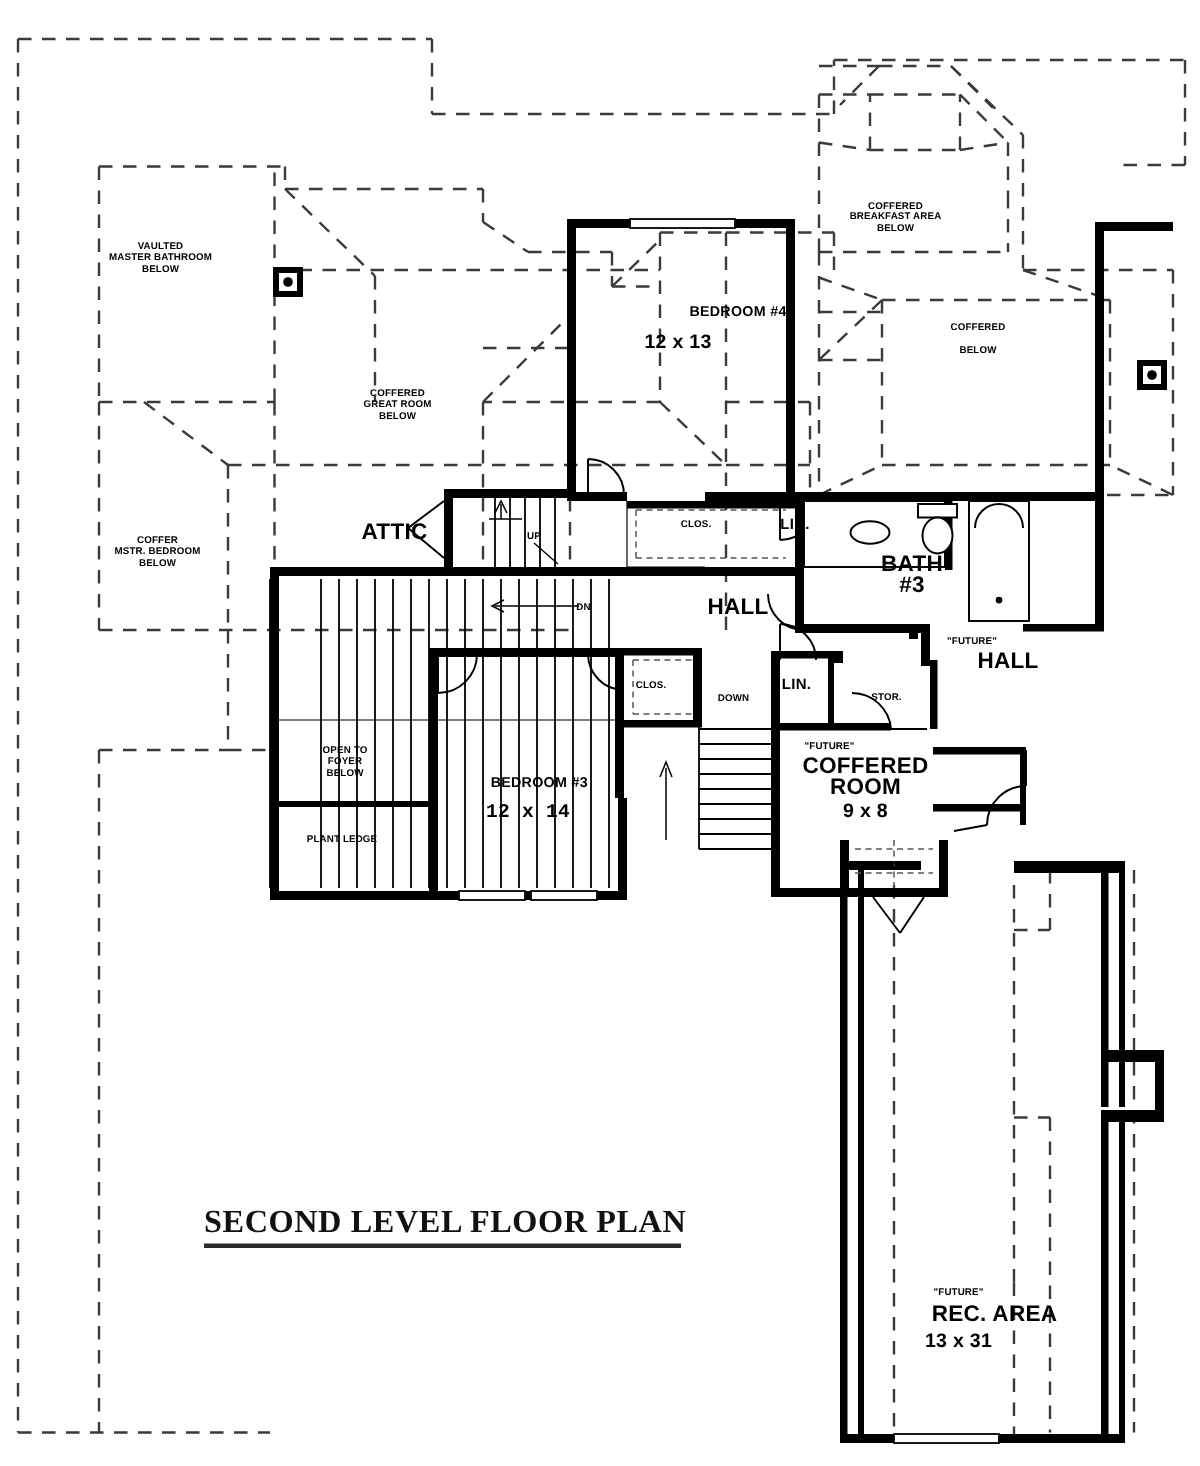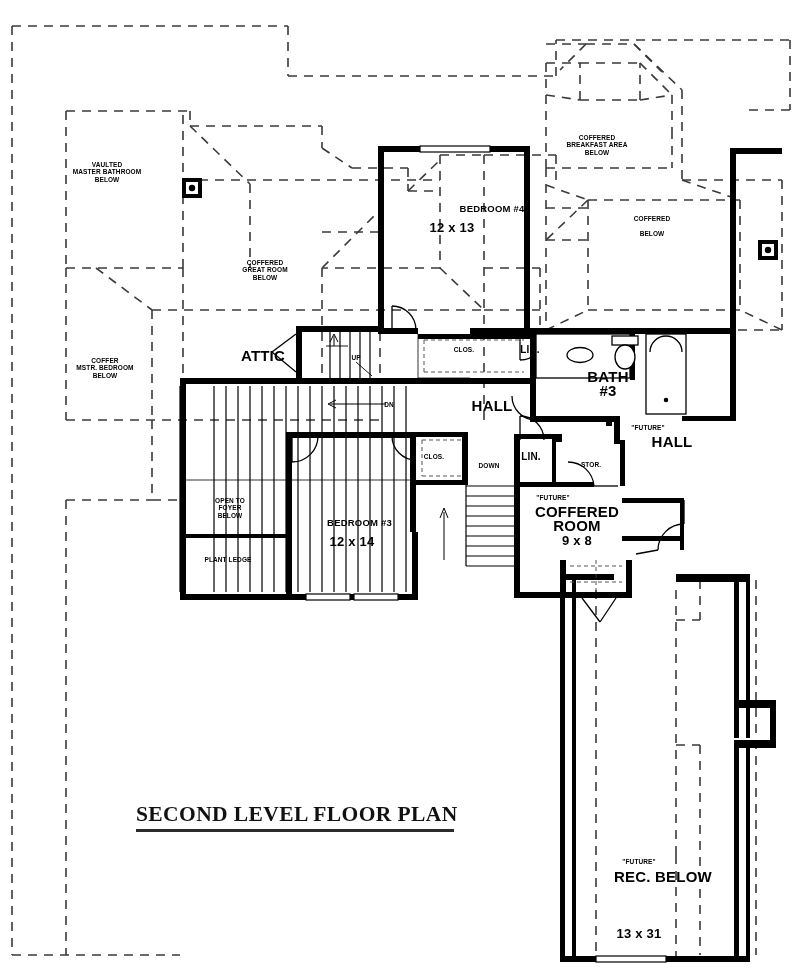--- a/index.html
+++ b/index.html
@@ -386,33 +386,33 @@
     <g stroke="#000000" stroke-width="0.8">
       <line x1="418" y1="334" x2="418" y2="378"></line>
       <line x1="418" y1="378" x2="470" y2="378"></line>
     </g>
   </svg>
 
   <div class="lbl room" style="left:452px; top:209px;margin-left:40px;">BEDROOM #4</div>
   <div class="lbl dim" style="left:452px; top:228px;">12 x 13</div>
 
   <div class="lbl room" style="left:352px; top:523px;padding-left:15px;">BEDROOM #3</div>
-  <div class="lbl dim" style="left:352px; top:542px;">12 x 14</div>
+  <div class="lbl dim" style="left:352px; top:542px;font-family:Liberation Mono, monospace;">12 x 14</div>
 
   <div class="lbl med" style="left:584px; top:377px;">BATH</div>
   <div class="lbl med" style="left:584px; top:391px;">#3</div>
 
   <div class="lbl tiny" style="left:553px; top:498px;">"FUTURE"</div>
   <div class="lbl med" style="left:553px; top:512px;">COFFERED</div>
   <div class="lbl med" style="left:553px; top:526px;">ROOM</div>
   <div class="lbl dim" style="left:553px; top:541px;margin-left:24px;">9 x 8</div>
 
   <div class="lbl tiny" style="left:639px; top:862px;">"FUTURE"</div>
-  <div class="lbl med" style="left:639px; top:877px;">REC. BELOW</div>
-  <div class="lbl dim" style="left:639px; top:894px;margin-top:40px;">13 x 31</div>
+  <div class="lbl med" style="left:639px; top:877px;">REC. AREA</div>
+  <div class="lbl dim" style="left:639px; top:894px;">13 x 31</div>
 
   <div class="lbl tiny" style="left:648px; top:428px;">"FUTURE"</div>
   <div class="lbl med" style="left:648px; top:442px;">HALL</div>
 
   <div class="lbl med" style="left:468px; top:406px;">HALL</div>
 
   <div class="lbl med" style="left:239px; top:356px;">ATTIC</div>
 
   <div class="lbl tiny" style="left:107px; top:172px;">VAULTED
 MASTER BATHROOM

